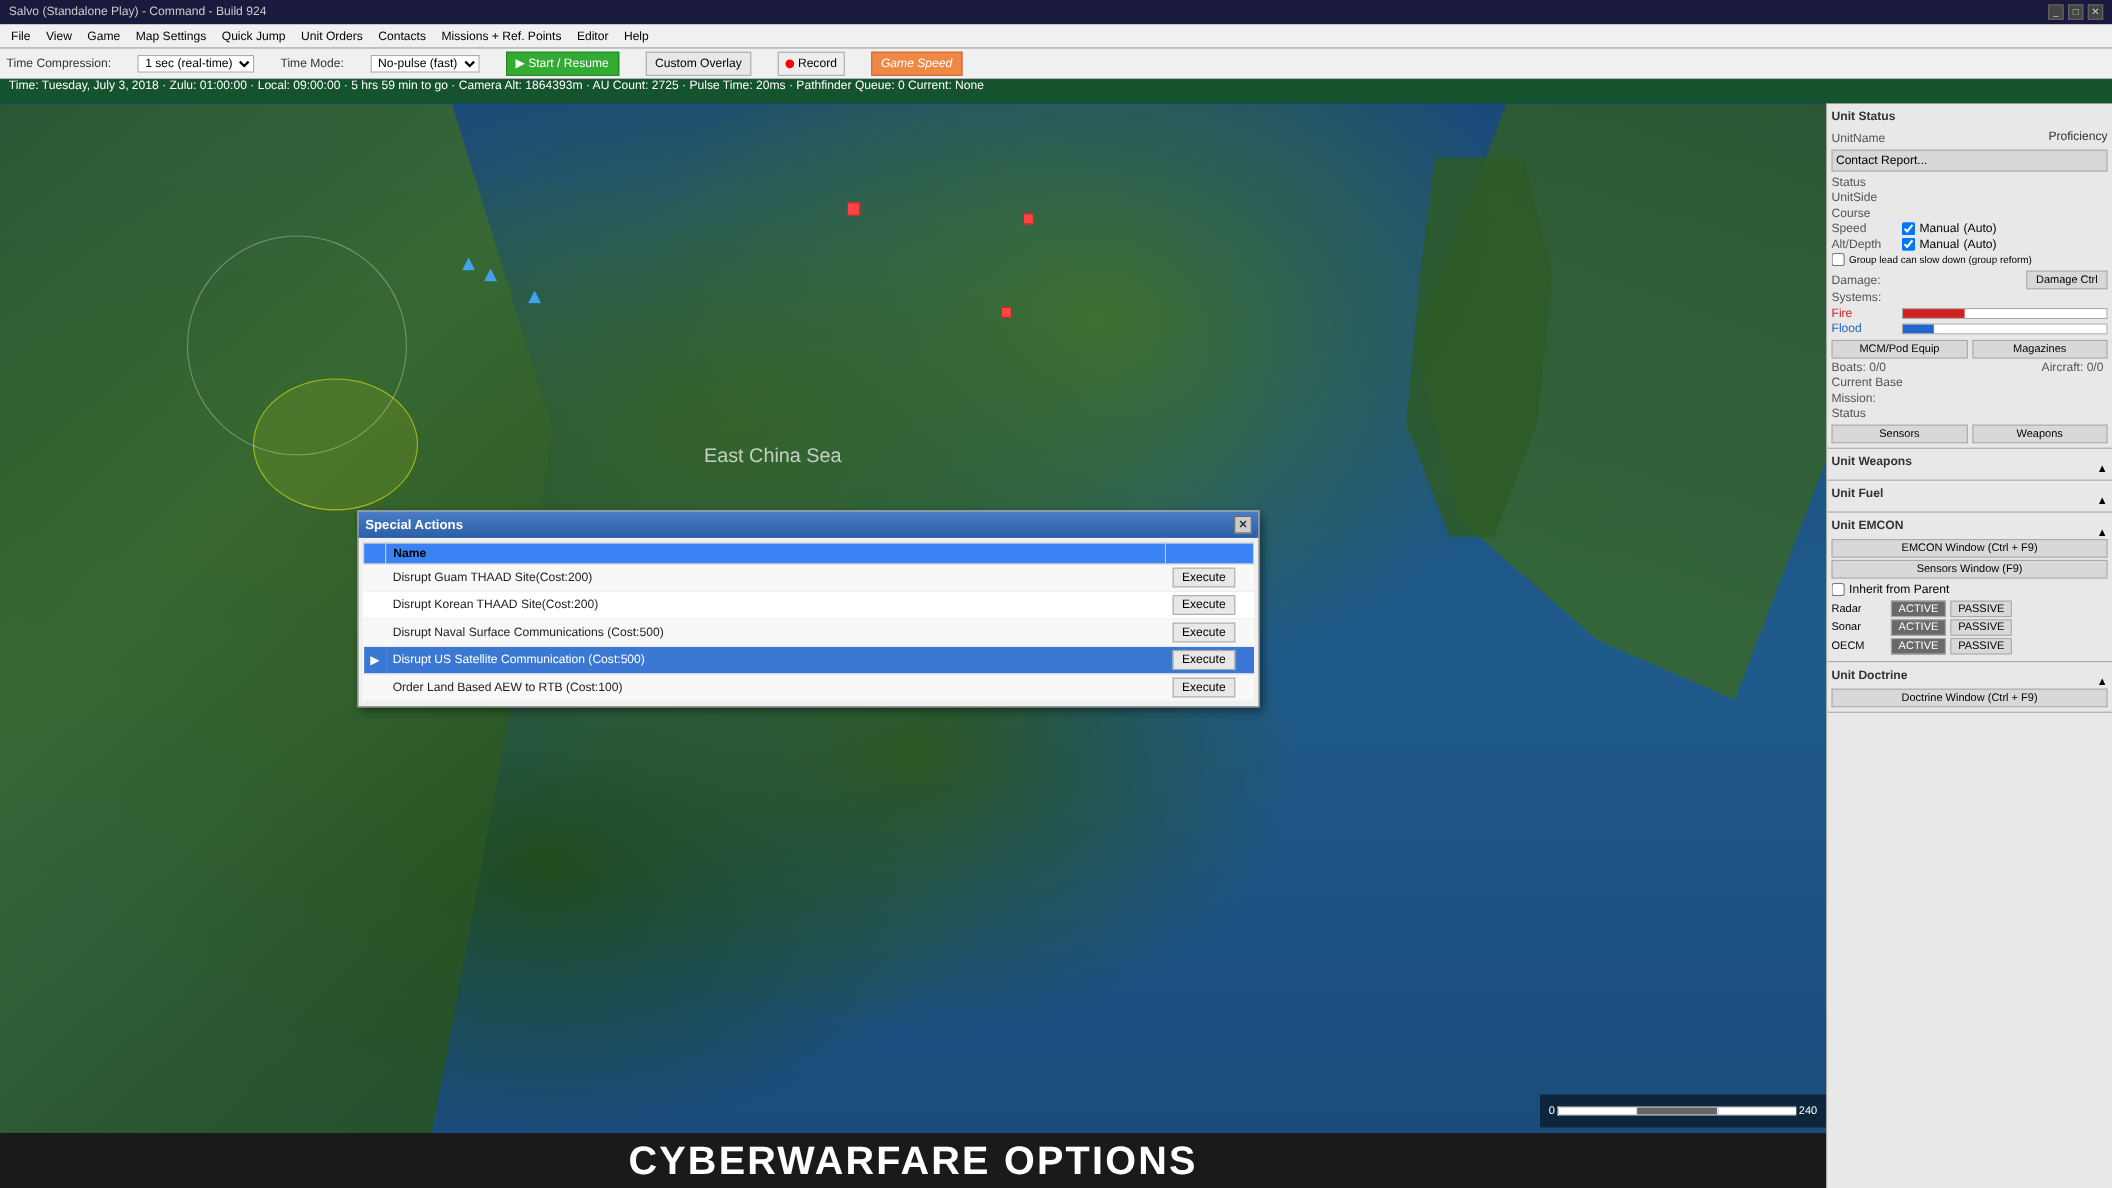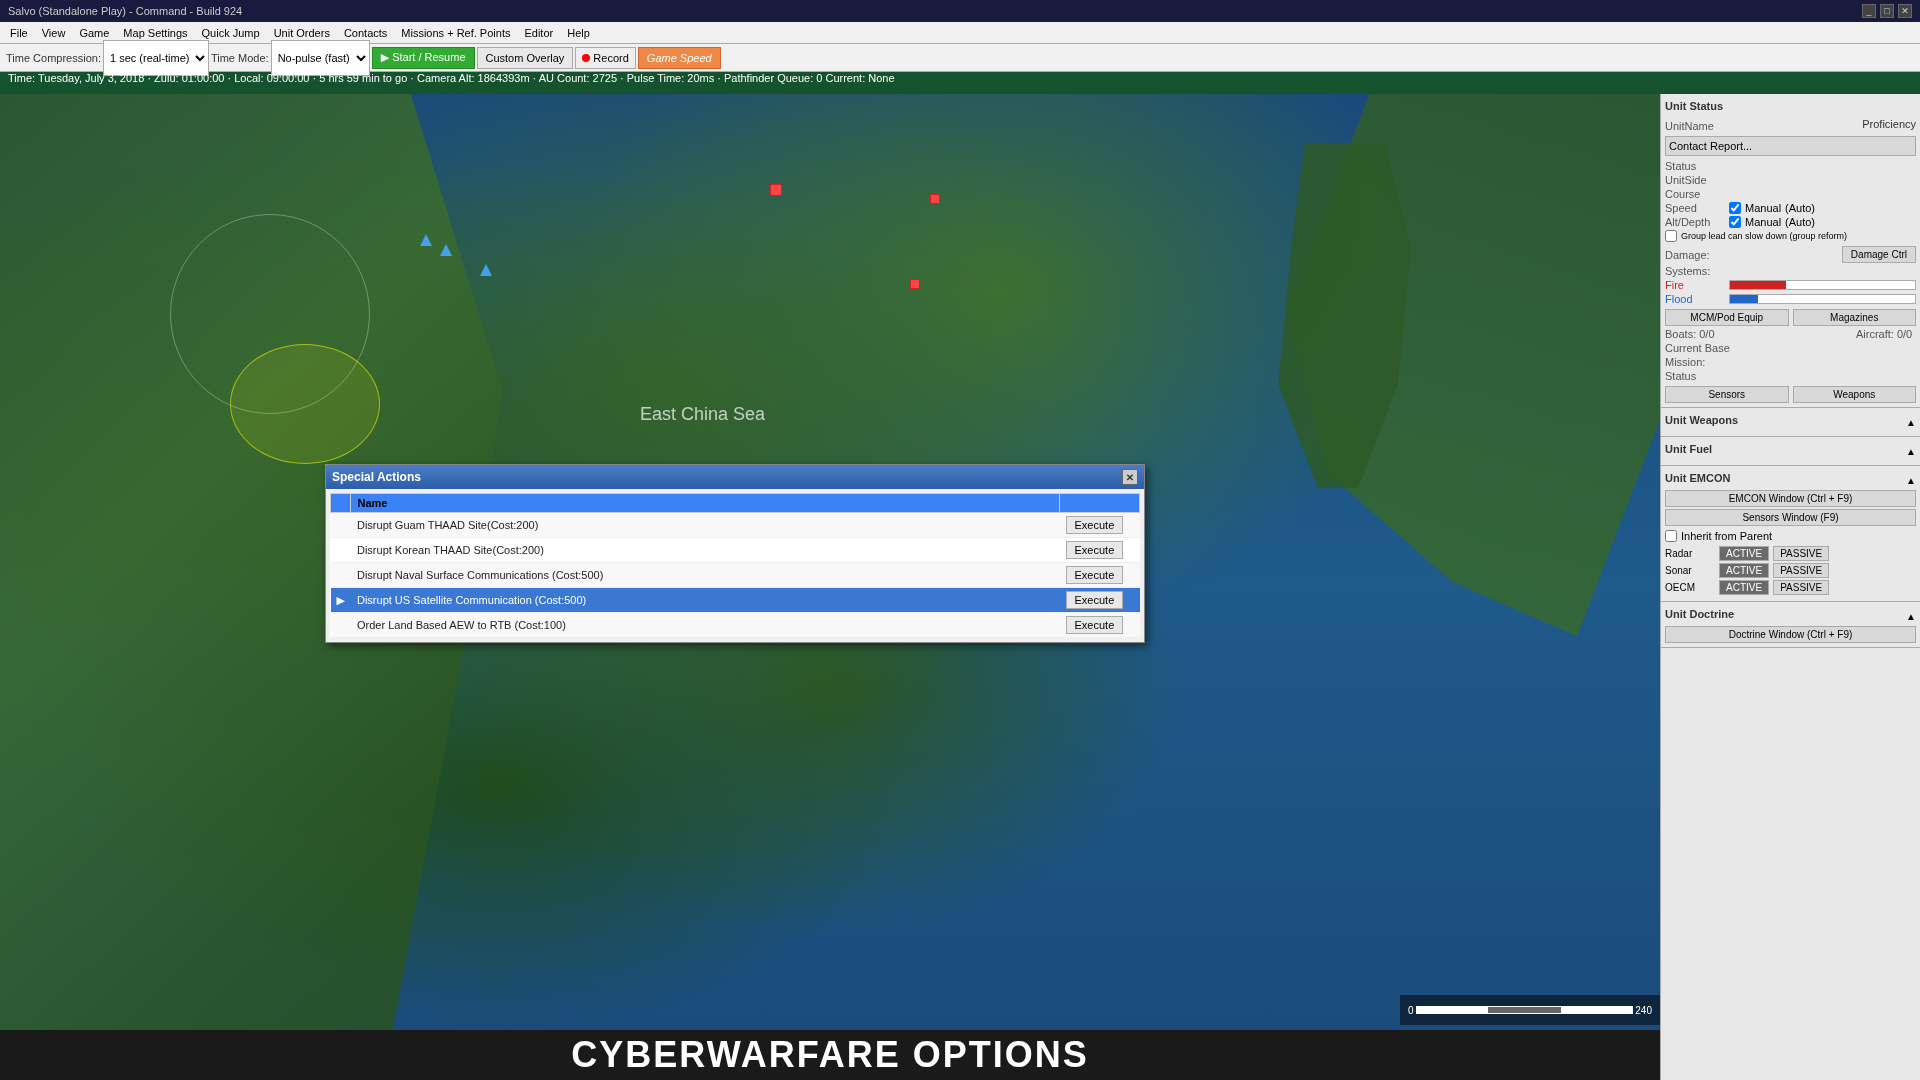--- a/index.html
+++ b/index.html
@@ -44,26 +44,26 @@
       cursor: pointer;
     }
 
     
     #toolbar {
       height: 28px;
       background: #f0f0f0;
       display: flex;
       align-items: center;
       padding: 0 6px;
-      gap: 2px;
+      gap: 24px;
       border-bottom: 1px solid #aaa;
     }
     .toolbar-label { font-size: 11px; color: #333; }
     .toolbar-select {
-      height: 36px;
+      height: 16px;
       font-size: 11px;
       border: 1px solid #aaa;
       background: white;
       padding: 0 2px;
     }
     .toolbar-btn {
       height: 22px;
       padding: 0 8px;
       font-size: 11px;
       border: 1px solid #aaa;
@@ -288,21 +288,21 @@
 
     .two-col-btns {
       display: flex;
       gap: 4px;
     }
     .two-col-btns .panel-btn { flex: 1; }
 
     .section-collapse {
       display: flex;
       justify-content: space-between;
-      align-items: center;
+      align-items: flex-end;
     }
     .collapse-arrow { font-size: 10px; cursor: pointer; }
 
     .emcon-row {
       display: flex;
       align-items: center;
       gap: 4px;
       margin-bottom: 2px;
     }
     .emcon-label { min-width: 50px; font-size: 10px; }

